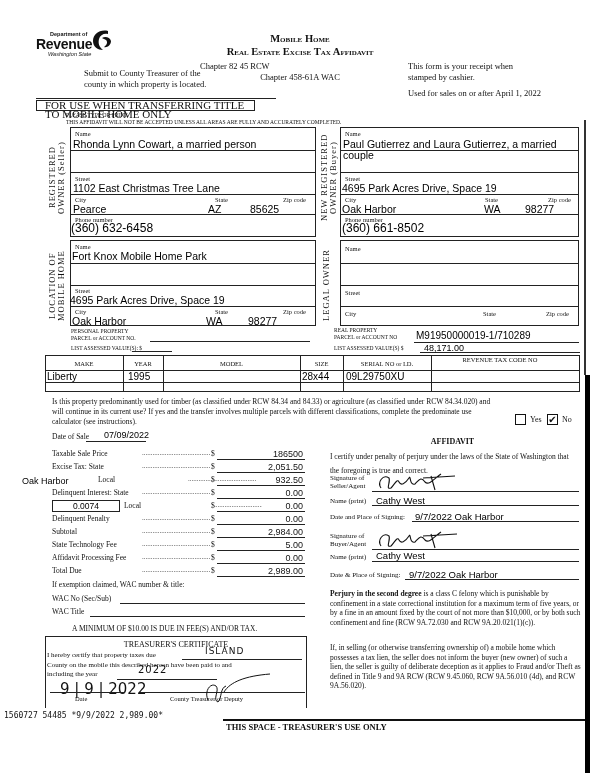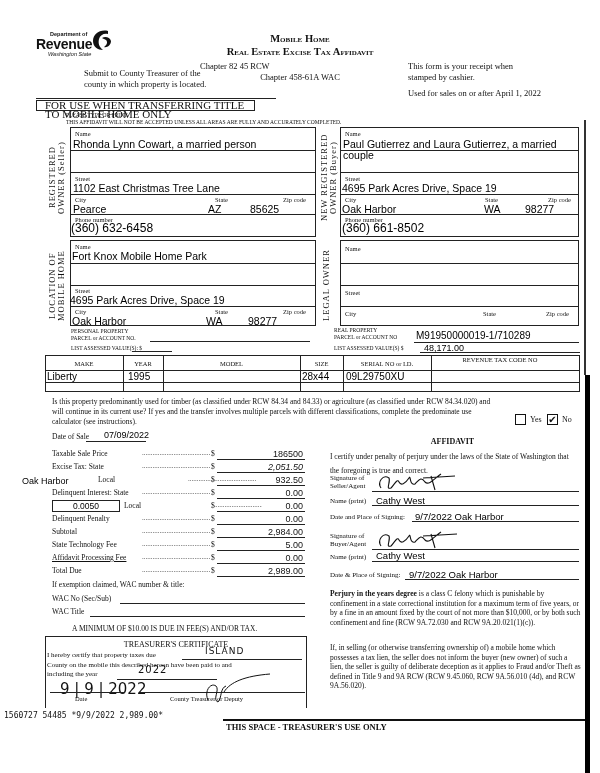--- a/index.html
+++ b/index.html
@@ -186,33 +186,33 @@
 <div class="chk" style="left:515px;top:414px;"></div>
 <div class="abs serif" style="left:530px;top:415px;font-size:8px;">Yes</div>
 <div class="chk" style="left:547px;top:414px;"><span>✔</span></div>
 <div class="abs serif" style="left:562px;top:415px;font-size:8px;">No</div>
 
 <div class="abs serif" style="left:52px;top:432px;font-size:7.5px;">Date of Sale</div>
 <div class="hline" style="left:86px;top:441px;width:60px;"></div>
 <div class="abs fill" style="left:104px;top:430px;font-size:9px;">07/09/2022</div>
 
 <div class="abs fill" style="left:22px;top:476px;font-size:9px;">Oak Harbor</div>
-<div class="box fill" style="left:52px;top:500px;width:68px;height:12px;font-size:8.5px;text-align:center;line-height:11px;"><span>0.0050</span></div>
+<div class="box fill" style="left:52px;top:500px;width:68px;height:12px;font-size:8.5px;text-align:center;line-height:11px;"><span>0.0074</span></div>
 
 <div id="tax-rows">
     <div class="abs serif" style="left: 52px; top: 449px; font-size: 7.5px;">Taxable Sale Price</div>
     <div class="abs serif" style="left: 142px; top: 449px; width: 120px; overflow: hidden; white-space: nowrap; font-size: 7px; color: rgb(68, 68, 68);">.......................................</div>
     <div class="abs serif" style="left: 211px; top: 449px; font-size: 7.5px;">$</div>
     <div class="hline" style="left: 217px; top: 459px; width: 88px;"></div>
     <div class="amtval" style="left: 217px; top: 449px; width: 86px;">186500</div>
     <div class="abs serif" style="left: 52px; top: 462px; font-size: 7.5px;">Excise Tax:   State</div>
     <div class="abs serif" style="left: 142px; top: 462px; width: 120px; overflow: hidden; white-space: nowrap; font-size: 7px; color: rgb(68, 68, 68);">.......................................</div>
     <div class="abs serif" style="left: 211px; top: 462px; font-size: 7.5px;">$</div>
     <div class="hline" style="left: 217px; top: 472px; width: 88px;"></div>
-    <div class="amtval" style="left: 217px; top: 462px; width: 86px; font-style: italic;">2,051.50</div>
+    <div class="amtval" style="left: 217px; top: 462px; width: 86px;">2,051.50</div>
     <div class="abs serif" style="left: 98px; top: 475px; font-size: 7.5px;">Local</div>
     <div class="abs serif" style="left: 188px; top: 475px; width: 74px; overflow: hidden; white-space: nowrap; font-size: 7px; color: rgb(68, 68, 68);">.......................................</div>
     <div class="abs serif" style="left: 211px; top: 475px; font-size: 7.5px;">$</div>
     <div class="hline" style="left: 217px; top: 485px; width: 88px;"></div>
     <div class="amtval" style="left: 217px; top: 475px; width: 86px;">932.50</div>
     <div class="abs serif" style="left: 52px; top: 488px; font-size: 7.5px;">Delinquent Interest:   State</div>
     <div class="abs serif" style="left: 142px; top: 488px; width: 120px; overflow: hidden; white-space: nowrap; font-size: 7px; color: rgb(68, 68, 68);">.......................................</div>
     <div class="abs serif" style="left: 211px; top: 488px; font-size: 7.5px;">$</div>
     <div class="hline" style="left: 217px; top: 498px; width: 88px;"></div>
     <div class="amtval" style="left: 217px; top: 488px; width: 86px;">0.00</div>
@@ -229,21 +229,21 @@
     <div class="abs serif" style="left: 52px; top: 527px; font-size: 7.5px;">Subtotal</div>
     <div class="abs serif" style="left: 142px; top: 527px; width: 120px; overflow: hidden; white-space: nowrap; font-size: 7px; color: rgb(68, 68, 68);">.......................................</div>
     <div class="abs serif" style="left: 211px; top: 527px; font-size: 7.5px;">$</div>
     <div class="hline" style="left: 217px; top: 537px; width: 88px;"></div>
     <div class="amtval" style="left: 217px; top: 527px; width: 86px;">2,984.00</div>
     <div class="abs serif" style="left: 52px; top: 540px; font-size: 7.5px;">State Technology Fee</div>
     <div class="abs serif" style="left: 142px; top: 540px; width: 120px; overflow: hidden; white-space: nowrap; font-size: 7px; color: rgb(68, 68, 68);">.......................................</div>
     <div class="abs serif" style="left: 211px; top: 540px; font-size: 7.5px;">$</div>
     <div class="hline" style="left: 217px; top: 550px; width: 88px;"></div>
     <div class="amtval" style="left: 217px; top: 540px; width: 86px;">5.00</div>
-    <div class="abs serif" style="left: 52px; top: 553px; font-size: 7.5px; text-decoration: underline;">Affidavit Processing Fee</div>
+    <div class="abs serif" style="left: 52px; top: 553px; font-size: 7.5px;">Affidavit Processing Fee</div>
     <div class="abs serif" style="left: 142px; top: 553px; width: 120px; overflow: hidden; white-space: nowrap; font-size: 7px; color: rgb(68, 68, 68);">.......................................</div>
     <div class="abs serif" style="left: 211px; top: 553px; font-size: 7.5px;">$</div>
     <div class="hline" style="left: 217px; top: 563px; width: 88px;"></div>
     <div class="amtval" style="left: 217px; top: 553px; width: 86px;">0.00</div>
     <div class="abs serif" style="left: 52px; top: 566px; font-size: 7.5px;">Total Due</div>
     <div class="abs serif" style="left: 142px; top: 566px; width: 120px; overflow: hidden; white-space: nowrap; font-size: 7px; color: rgb(68, 68, 68);">.......................................</div>
     <div class="abs serif" style="left: 211px; top: 566px; font-size: 7.5px;">$</div>
     <div class="hline" style="left: 217px; top: 576px; width: 88px;"></div>
     <div class="amtval" style="left: 217px; top: 566px; width: 86px;">2,989.00</div>
   </div>
@@ -307,18 +307,18 @@
   <path d="M6 18 C2 12 8 4 14 8 C16 12 10 20 16 18 C20 14 22 8 24 12 C26 16 30 14 34 8 C36 4 34 16 40 14 C44 10 46 6 50 12 C54 16 60 8 66 4 M56 6 L60 20 M48 8 L82 6" stroke="#111" stroke-width="1.1" fill="none"></path>
 </svg>
 <div class="abs serif" style="left:330px;top:553px;font-size:7px;">Name (print)</div>
 <div class="hline" style="left:372px;top:561px;width:207px;"></div>
 <div class="abs fill" style="left:376px;top:550px;font-size:9.5px;">Cathy West</div>
 <div class="abs serif" style="left:330px;top:571px;font-size:7px;">Date &amp; Place of Signing:</div>
 <div class="hline" style="left:405px;top:579px;width:174px;"></div>
 <div class="abs fill" style="left:409px;top:569px;font-size:9.5px;">9/7/2022 Oak Harbor</div>
 
 <div class="abs serif" style="left:330px;top:589px;width:252px;font-size:7.5px;line-height:9.5px;">
-  <b>Perjury in the years degree</b><span> is a class C felony which is punishable by confinement in a state correctional institution for a maximum term of five years, or by a fine in an amount fixed by the court of not more than $10,000, or by both such confinement and fine (RCW 9A.72.030 and RCW 9A.20.021(1)(c)).</span>
+  <b>Perjury in the second degree</b><span> is a class C felony which is punishable by confinement in a state correctional institution for a maximum term of five years, or by a fine in an amount fixed by the court of not more than $10,000, or by both such confinement and fine (RCW 9A.72.030 and RCW 9A.20.021(1)(c)).</span>
 </div>
 <div class="abs serif" style="left:330px;top:643px;width:252px;font-size:7.5px;line-height:9.5px;">If, in selling (or otherwise transferring ownership of) a mobile home which possesses a tax lien, the seller does not inform the buyer (new owner) of such a lien, the seller is guilty of deliberate deception as it applies to Fraud and/or Theft as defined in Title 9 and 9A RCW (RCW 9.45.060, RCW 9A.56.010 (4d), and RCW 9A.56.020).</div>
 
 <div class="blackbar" style="left:585px;top:375px;width:5px;height:398px;"></div>
 <div class="vline" style="left:584px;top:120px;height:255px;border-left:2px solid #333;"></div>
 
 </body></html>

